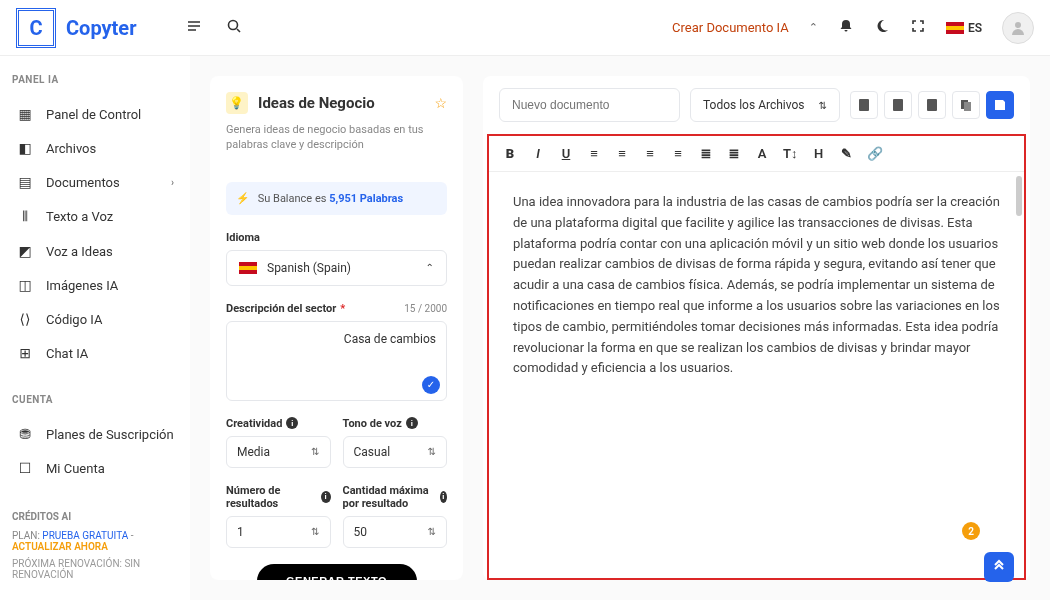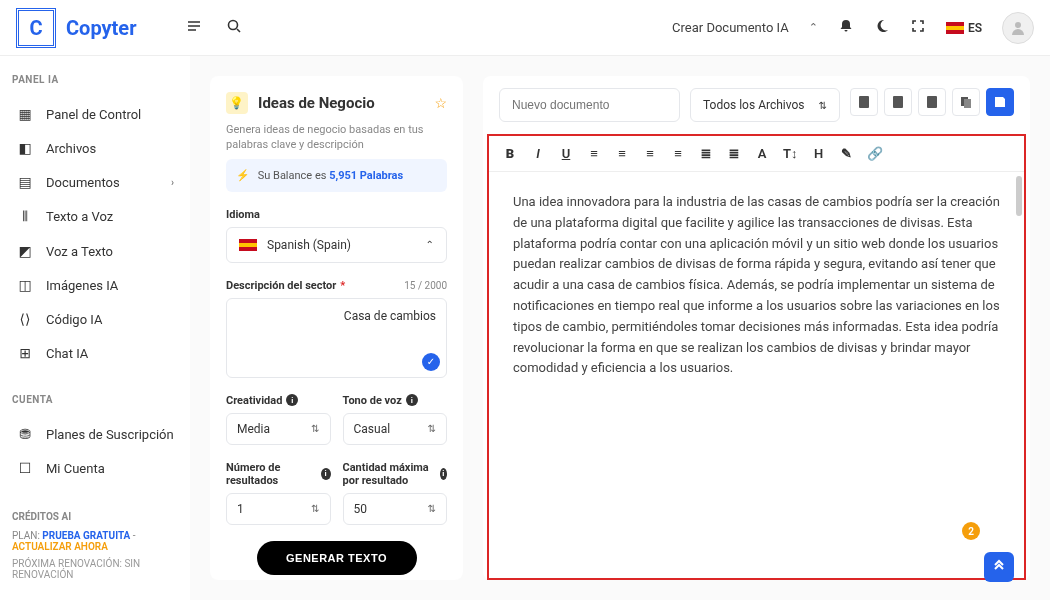--- a/index.html
+++ b/index.html
@@ -5,64 +5,64 @@
 * { box-sizing: border-box; margin: 0; padding: 0; }
 body { font-family: -apple-system, BlinkMacSystemFont, 'Segoe UI', Roboto, sans-serif; font-size: 13px; color: #333; background: #fff; overflow: hidden; }
 .app { display: flex; flex-direction: column; height: 600px; width: 1050px; }
 .header { display: flex; align-items: center; height: 56px; padding: 0 16px; border-bottom: 1px solid #eee; }
 .logo-box { width: 40px; height: 40px; border: 3px double #2563eb; display: flex; align-items: center; justify-content: center; font-weight: 700; font-size: 20px; color: #2563eb; }
 .logo-text { font-size: 20px; font-weight: 700; color: #2563eb; margin-left: 10px; }
 .header-spacer { flex: 1; }
 .hamburger, .search-icon { margin-left: 50px; cursor: pointer; color: #333; }
 .search-icon { margin-left: 24px; }
 .header-right { display: flex; align-items: center; gap: 20px; }
-.create-doc { font-size: 13px; color: #404040; }
+.create-doc { font-size: 13px; color: #c2410c; }
 .chev { color: #666; font-size: 11px; }
 .hicon { cursor: pointer; color: #333; font-size: 14px; }
 .lang { display: flex; align-items: center; gap: 4px; font-size: 12px; font-weight: 600; }
 .flag { width: 18px; height: 12px; background: linear-gradient(to bottom, #c60b1e 33%, #ffc400 33%, #ffc400 66%, #c60b1e 66%); display: inline-block; }
 .avatar { width: 32px; height: 32px; border-radius: 50%; background: #f0f0f0; border: 1px solid #ddd; display: flex; align-items: center; justify-content: center; color: #bbb; }
 .body { display: flex; flex: 1; overflow: hidden; }
 .sidebar { width: 190px; padding: 18px 12px; overflow-y: auto; font-size: 13px; }
 .side-heading { font-size: 10px; font-weight: 700; color: #888; letter-spacing: 0.5px; margin-bottom: 12px; }
 .side-item { display: flex; align-items: center; gap: 12px; padding: 9px 4px; cursor: pointer; color: #333; }
 .side-item .icon { width: 18px; font-size: 14px; text-align: center; }
 .side-item .chev-r { margin-left: auto; font-size: 10px; color: #666; }
 .side-section { margin-top: 24px; }
 .credits { margin-top: 24px; font-size: 10px; color: #888; }
 .credits-heading { font-weight: 700; margin-bottom: 8px; margin-top: 26px; }
 .plan-line { font-size: 10px; margin-bottom: 6px; }
-.plan-link { color: #2563eb; font-weight: 700; }
+.plan-link { color: #2563eb; font-weight: 400; }
 .upgrade { color: #f59e0b; font-weight: 600; }
 .renewal { font-size: 10px; color: #999; }
 .main { flex: 1; display: flex; gap: 20px; padding: 20px; background: #fafafa; overflow: hidden; }
 .form-panel { width: 260px; background: #fff; border-radius: 8px; padding: 16px; overflow-y: auto; }
 .form-header { display: flex; align-items: center; gap: 10px; margin-bottom: 8px; }
 .form-icon { width: 22px; height: 22px; background: #fef3c7; border-radius: 4px; display: flex; align-items: center; justify-content: center; font-size: 12px; }
 .form-title { font-weight: 700; font-size: 15px; flex: 1; }
 .star { color: #f59e0b; font-size: 14px; }
-.form-desc { font-size: 11px; color: #888; margin-bottom: 6px; line-height: 1.4; }
+.form-desc { font-size: 11px; color: #888; margin-bottom: 29px; line-height: 1.4; }
 .balance-box { background: #f0f5ff; padding: 10px; border-radius: 6px; font-size: 11px; color: #555; margin-bottom: 16px; display: flex; align-items: center; gap: 8px; }
 .balance-box .bolt { color: #2563eb; }
 .balance-box strong { color: #2563eb; font-weight: 700; }
 .field-label { font-size: 11px; font-weight: 700; margin-bottom: 6px; display: flex; align-items: center; gap: 4px; }
 .field-label .req { color: #dc2626; }
 .field-label .count { margin-left: auto; font-weight: 400; color: #888; font-size: 10px; }
 .select-box { border: 1px solid #e5e7eb; border-radius: 6px; padding: 10px 12px; display: flex; align-items: center; gap: 10px; font-size: 12px; margin-bottom: 16px; cursor: pointer; }
 .select-box .chev-d { margin-left: auto; font-size: 10px; }
 .textarea-box { border: 1px solid #e5e7eb; border-radius: 6px; padding: 10px; font-size: 12px; min-height: 80px; margin-bottom: 16px; position: relative; text-align: right; }
 .check-badge { position: absolute; bottom: 6px; right: 6px; width: 18px; height: 18px; background: #2563eb; border-radius: 50%; color: #fff; font-size: 10px; display: flex; align-items: center; justify-content: center; }
 .form-row { display: flex; gap: 12px; margin-bottom: 16px; }
 .form-col { flex: 1; }
 .info-dot { width: 12px; height: 12px; border-radius: 50%; background: #333; color: #fff; font-size: 8px; display: inline-flex; align-items: center; justify-content: center; }
 .small-select { border: 1px solid #e5e7eb; border-radius: 6px; padding: 8px 10px; font-size: 12px; display: flex; align-items: center; }
 .small-select .updown { margin-left: auto; font-size: 10px; color: #666; }
 .generate-btn { width: 160px; margin: 12px auto 0; display: block; background: #000000; color: #fff; border: none; border-radius: 20px; padding: 11px; font-size: 11px; font-weight: 600; letter-spacing: 0.5px; cursor: pointer; }
 .editor-panel { flex: 1; display: flex; flex-direction: column; background: #fff; border-radius: 8px; }
-.editor-topbar { display: flex; align-items: flex-start; gap: 10px; padding: 12px 16px; }
+.editor-topbar { display: flex; align-items: center; gap: 10px; padding: 12px 16px; }
 .doc-input { flex: 1; border: 1px solid #e5e7eb; border-radius: 6px; padding: 9px 12px; font-size: 12px; color: #666; }
 .archive-select { border: 1px solid #e5e7eb; border-radius: 6px; padding: 9px 12px; font-size: 12px; display: flex; align-items: center; gap: 8px; width: 150px; }
 .archive-select .updown { margin-left: auto; font-size: 10px; }
 .toolbar-icons { display: flex; gap: 6px; }
 .tbicon { width: 28px; height: 28px; border: 1px solid #e5e7eb; border-radius: 4px; display: flex; align-items: center; justify-content: center; font-size: 12px; cursor: pointer; color:#555; }
 .tbicon.primary { background: #2563eb; color: #fff; border-color: #2563eb; }
 .editor-border { border: 2px solid #dc2626; margin: 0 4px; flex: 1; display: flex; flex-direction: column; position:relative; }
 .format-bar { display: flex; gap: 14px; padding: 10px 14px; border-bottom: 1px solid #eee; font-size: 13px; color: #333; }
 .fbtn { cursor: pointer; font-weight: 600; min-width: 14px; text-align: center; }
 .editor-content { padding: 20px 24px; font-size: 13px; line-height: 1.6; color: #444; overflow-y: auto; flex: 1; }
@@ -137,21 +137,21 @@
           <span class="icon">▤</span>
           <span>Documentos</span>
           <span class="chev-r">›</span>
         </div>
       <div class="side-item">
           <span class="icon">⦀</span>
           <span>Texto a Voz</span>
         </div>
       <div class="side-item">
           <span class="icon">◩</span>
-          <span>Voz a Texto</span>
+          <span>Voz a Ideas</span>
         </div>
       <div class="side-item">
           <span class="icon">◫</span>
           <span>Imágenes IA</span>
         </div>
       <div class="side-item">
           <span class="icon">⟨⟩</span>
           <span>Código IA</span>
         </div>
       <div class="side-item">

